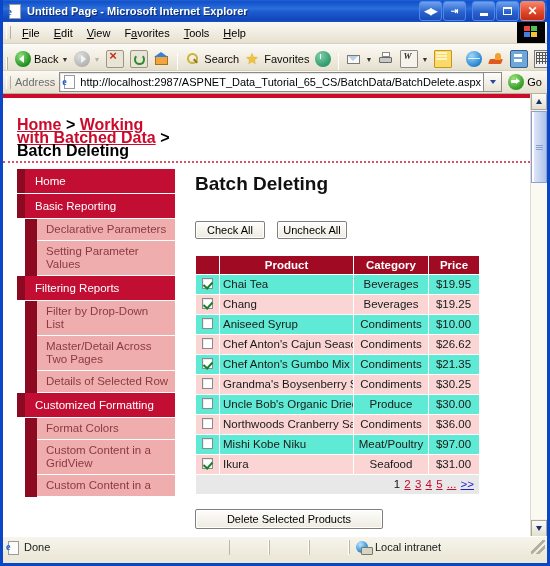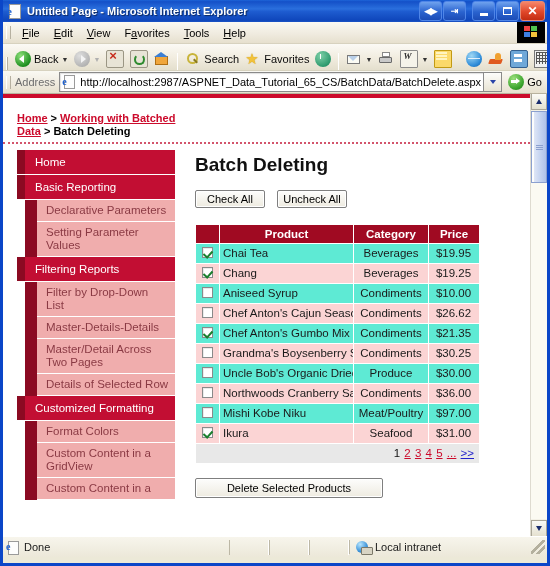--- a/index.html
+++ b/index.html
@@ -273,27 +273,28 @@
   .site-title {
     font-size: 26px;
     color: #111;
     font-family: "Liberation Sans", sans-serif;
     font-weight: normal;
     letter-spacing: -0.3px;
     line-height: 30px;
     white-space: nowrap;
   }
   .breadcrumb {
-    font-size: 11px;
+    font-size: 16px;
     font-weight: bold;
     color: #000;
     text-align: left;
     width: 160px;
     line-height: 13px;
     padding-top: 8px;
+    margin-top: 6px;
   }
   .breadcrumb a { color:#cc0a2b; text-decoration: underline; }
   .breadcrumb .sep { color:#000; }
 
   
   .body-row { display: flex; padding: 6px 0 0 14px; }
 
   
   .sidebar { width: 158px; flex: none; position: relative; }
   .nav-section {
@@ -344,21 +345,21 @@
     font-family: "Liberation Sans", sans-serif;
     color: #000;
     background: linear-gradient(to bottom,#fdfdfc,#eeebe0);
     border: 1px solid #7f7f7f;
     border-radius: 2px;
     padding: 2px 0;
     text-align: center;
     box-shadow: inset 0 0 0 1px #ffffff;
     cursor: default;
   }
-  .winbtn.small { width: 68px; }
+  .winbtn.small { width: 68px; margin-top: 12px; }
   .winbtn.wide { width: 186px; padding: 3px 0; }
 
   
   .grid {
     border-collapse: collapse;
     font-size: 11.5px;
     color: #1a1a1a;
     width: 285px;
     table-layout: fixed;
   }
@@ -592,21 +593,20 @@
 
         <div class="body-row">
 
           <div class="sidebar">
             <div class="nav-section"><span>Home</span></div>
             <div class="nav-section"><span>Basic Reporting</span></div>
             <div class="nav-item"><span>Declarative Parameters</span></div>
             <div class="nav-item"><span>Setting Parameter Values</span></div>
             <div class="nav-section"><span>Filtering Reports</span></div>
             <div class="nav-item"><span>Filter by Drop-Down List</span></div>
-            <div class="nav-item"><span>Master-Details-Details</span></div>
             <div class="nav-item"><span>Master/Detail Across Two Pages</span></div>
             <div class="nav-item"><span>Details of Selected Row</span></div>
             <div class="nav-section"><span>Customized Formatting</span></div>
             <div class="nav-item"><span>Format Colors</span></div>
             <div class="nav-item"><span>Custom Content in a GridView</span></div>
             <div class="nav-item"><span>Custom Content in a</span></div>
           </div>
 
           <div class="main">
             <h1>Batch Deleting</h1>

